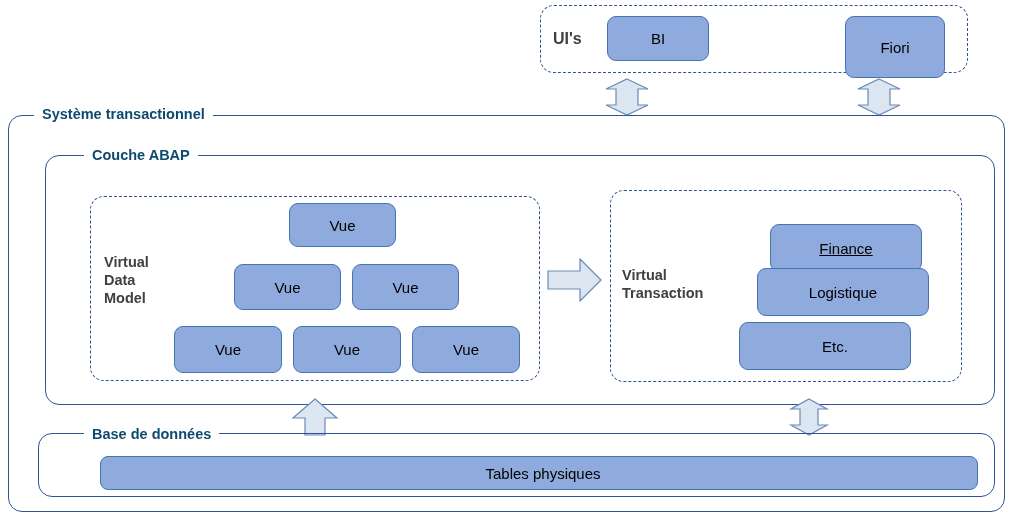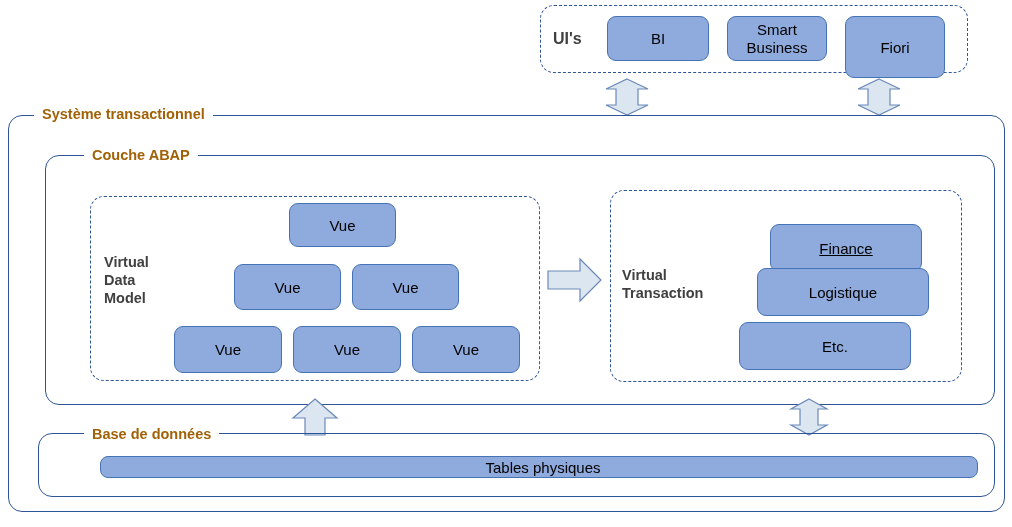--- a/index.html
+++ b/index.html
@@ -38,21 +38,21 @@
 
   
   .group-label {
     position: absolute;
     background: #ffffff;
     padding: 0 8px;
     font-weight: bold;
     font-size: 14.5px;
     line-height: 16px;
     white-space: nowrap;
-    color: #a16207;
+    color: #0c4a6e;
   }
 
   
   .bluebox {
     position: absolute;
     background: #8FAADC;
     border: 1px solid #4573b4;
     border-radius: 9px;
     box-sizing: border-box;
     display: flex;
@@ -85,22 +85,20 @@
 <body>
 
 <div id="canvas">
 
   <div class="group-box dashed" style="left:540px; top:5px; width:428px; height:68px;"></div>
 
   <div class="static-text" style="left:553px; top:30px; font-size:16px;">UI's</div>
 
   <div class="bluebox" style="left:607px; top:16px; width:102px; height:45px;">BI</div>
 
-  <div class="bluebox two-line" style="left:727px; top:16px; width:100px; height:45px;">Smart
-Business</div>
 
   <div class="bluebox" style="left:845px; top:16px; width:100px; height:62px;">Fiori</div>
 
   <div class="arrow" style="left:598px; top:78px;">
     <svg width="58" height="38" viewBox="0 0 58 38">
       <polygon points="29,1 50,11 40,11 40,27 50,27 29,37 8,27 18,27 18,11 8,11" fill="#DCE6F1" stroke="#6a89b8" stroke-width="1.2"></polygon>
     </svg>
   </div>
 
   <div class="arrow" style="left:850px; top:78px;">
@@ -161,15 +159,15 @@
   <div class="arrow" style="left:785px; top:398px;">
     <svg width="48" height="38" viewBox="0 0 48 38">
       <polygon points="24,1 42,11 33,11 33,27 42,27 24,37 6,27 15,27 15,11 6,11" fill="#DCE6F1" stroke="#6a89b8" stroke-width="1.2"></polygon>
     </svg>
   </div>
 
   <div class="group-box solid" style="left:38px; top:433px; width:957px; height:64px;"></div>
 
   <div class="group-label" style="left:84px; top:426px;">Base de données</div>
 
-  <div class="bluebox" style="left:100px; top:456px; width:878px; height:22px; border-radius:8px;padding-left:8px;">Tables physiques</div>
+  <div class="bluebox" style="left:100px; top:456px; width:878px; height:34px; border-radius:8px;padding-left:8px;">Tables physiques</div>
 
 </div>
 
 </body></html>

